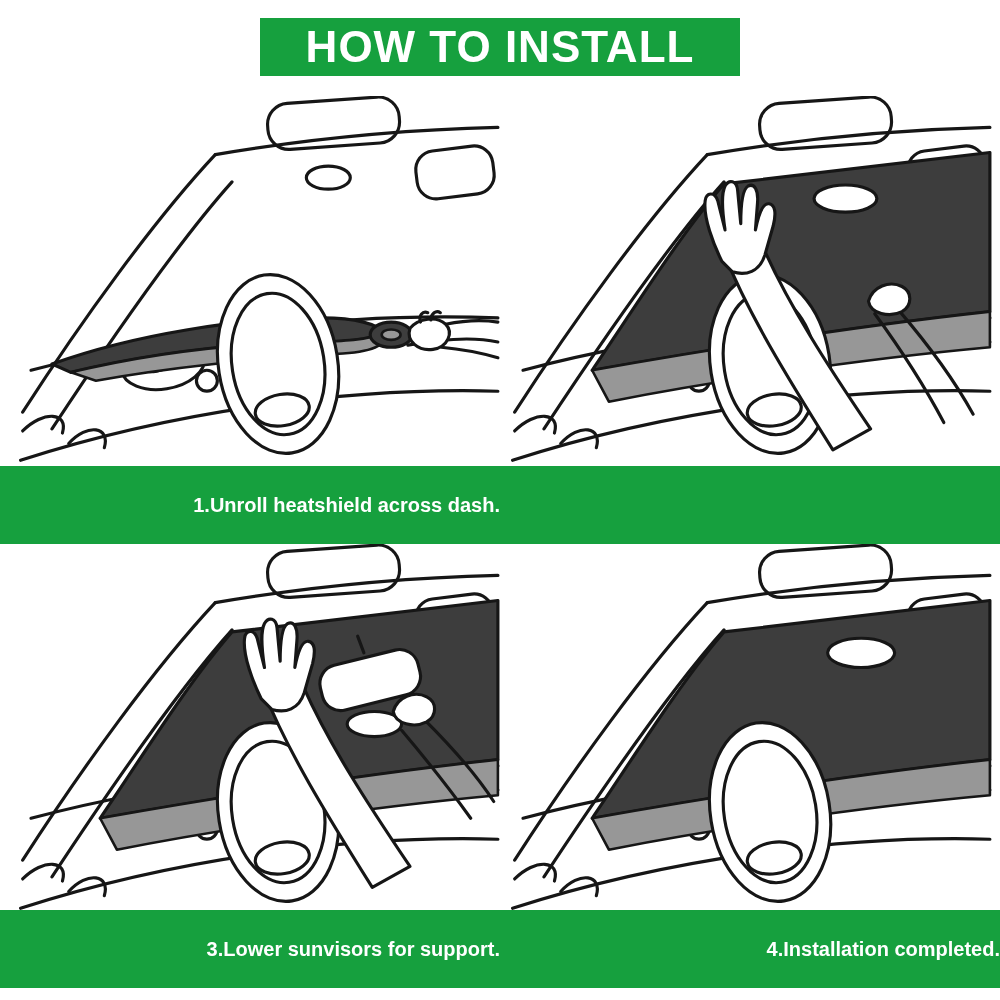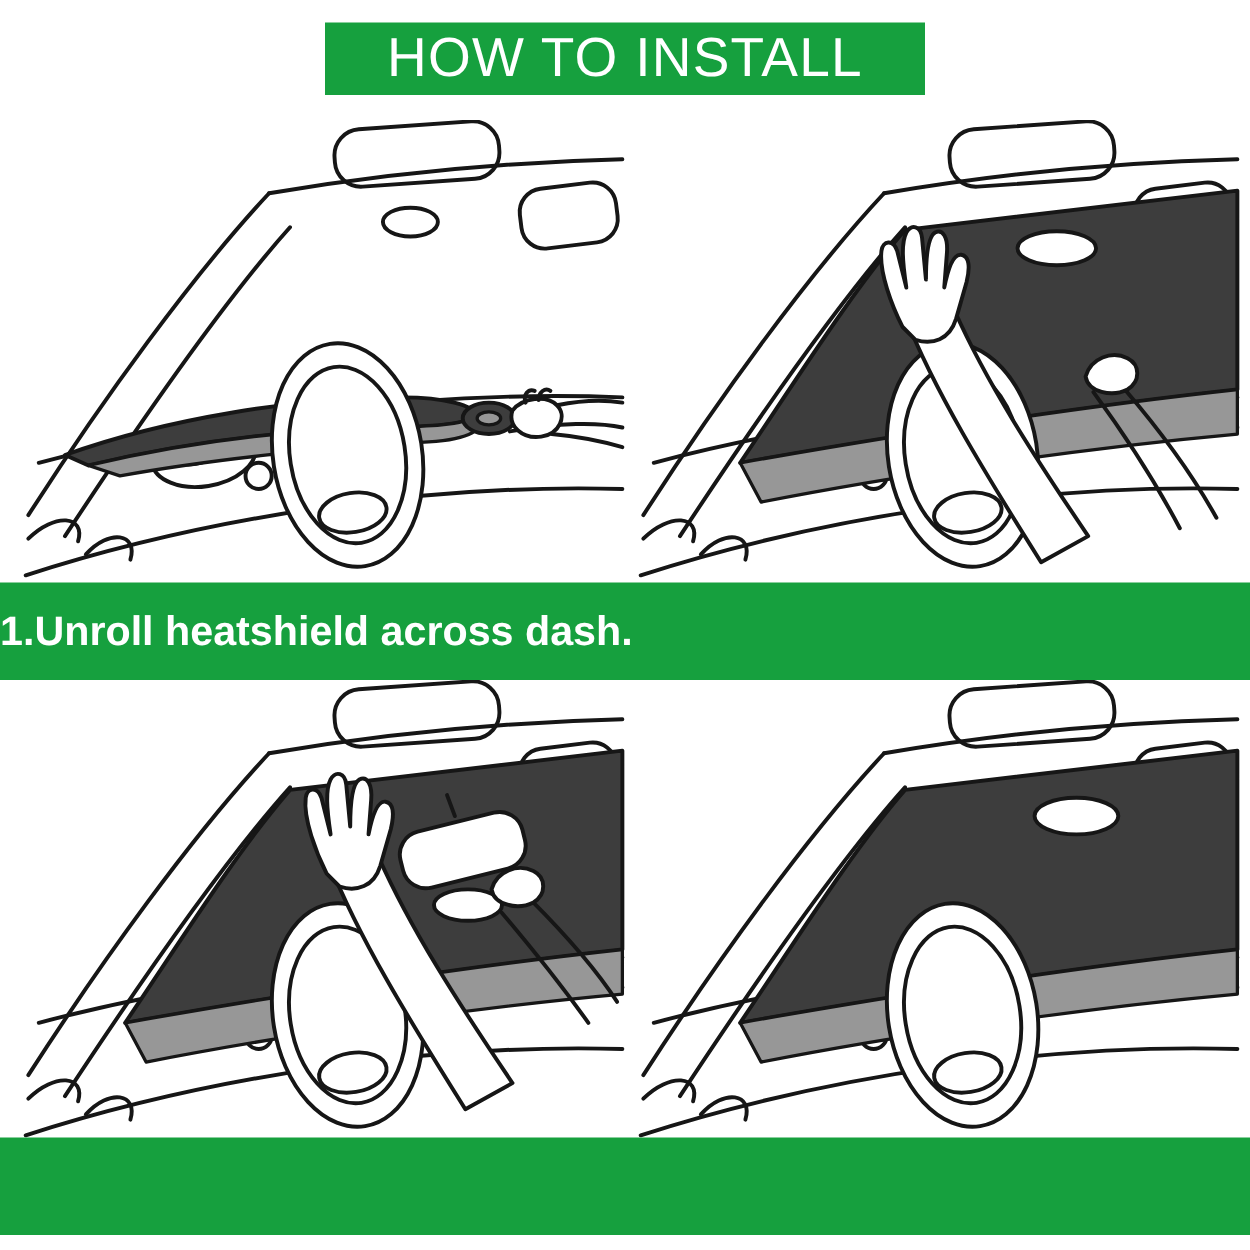--- a/index.html
+++ b/index.html
@@ -9,27 +9,27 @@
     --shield-dark:#3d3d3d;
     --shield-gray:#979797;
     --bg:#ffffff;
   }
   *{margin:0;padding:0;box-sizing:border-box;}
   html,body{background:var(--bg);}
   body{font-family:"Liberation Sans", sans-serif;}
   .page{width:1000px;height:1000px;background:var(--bg);display:flex;flex-direction:column;overflow:hidden;}
   .banner-wrap{height:96px;display:flex;align-items:flex-start;justify-content:center;padding-top:18px;}
   .banner{width:480px;height:58px;background:var(--green);display:flex;align-items:center;justify-content:center;}
-  .banner span{color:var(--text-on-green);font-size:44px;font-weight:normal;letter-spacing:1px;white-space:nowrap;}
+  .banner span{color:var(--text-on-green);font-size:44px;font-weight:bold;letter-spacing:1px;white-space:nowrap;}
   .row{height:370px;display:grid;grid-template-columns:1fr 1fr;padding:0 8px;}
   .row.second{height:366px;}
   .panel{width:100%;height:100%;}
   .panel svg{width:100%;height:100%;display:block;}
   .caption-bar{height:78px;background:var(--green);display:grid;grid-template-columns:1fr 1fr;align-items:center;}
-  .caption{color:var(--text-on-green);font-size:33px;font-weight:600;text-align:left;white-space:nowrap;}
+  .caption{color:var(--text-on-green);font-size:20px;font-weight:600;text-align:right;white-space:nowrap;}
   .ln{stroke:var(--line);stroke-width:3;fill:none;stroke-linecap:round;stroke-linejoin:round;}
   .fillw{fill:#fff;stroke:var(--line);stroke-width:3;stroke-linejoin:round;}
   .dark{fill:var(--shield-dark);stroke:var(--line);stroke-width:3;stroke-linejoin:round;}
   .gray{fill:var(--shield-gray);stroke:var(--line);stroke-width:2.5;stroke-linejoin:round;}
 </style>
 </head>
 <body>
 
 <svg width="0" height="0" style="position:absolute" aria-hidden="true">
   <defs>
@@ -139,15 +139,17 @@
       <svg viewBox="0 0 470 368" preserveAspectRatio="xMidYMax meet">
         <use href="#car-bg"></use>
         <use href="#shield-up"></use>
         <ellipse class="fillw" cx="345" cy="104" rx="32" ry="14"></ellipse>
         <use href="#car-wheel"></use>
       </svg>
     </figure>
   </div>
 
   <div class="caption-bar">
+    <div class="caption">3.Lower sunvisors for support.</div>
+    <div class="caption">4.Installation completed.</div>
   </div>
 
 </div>
 
 </body></html>

